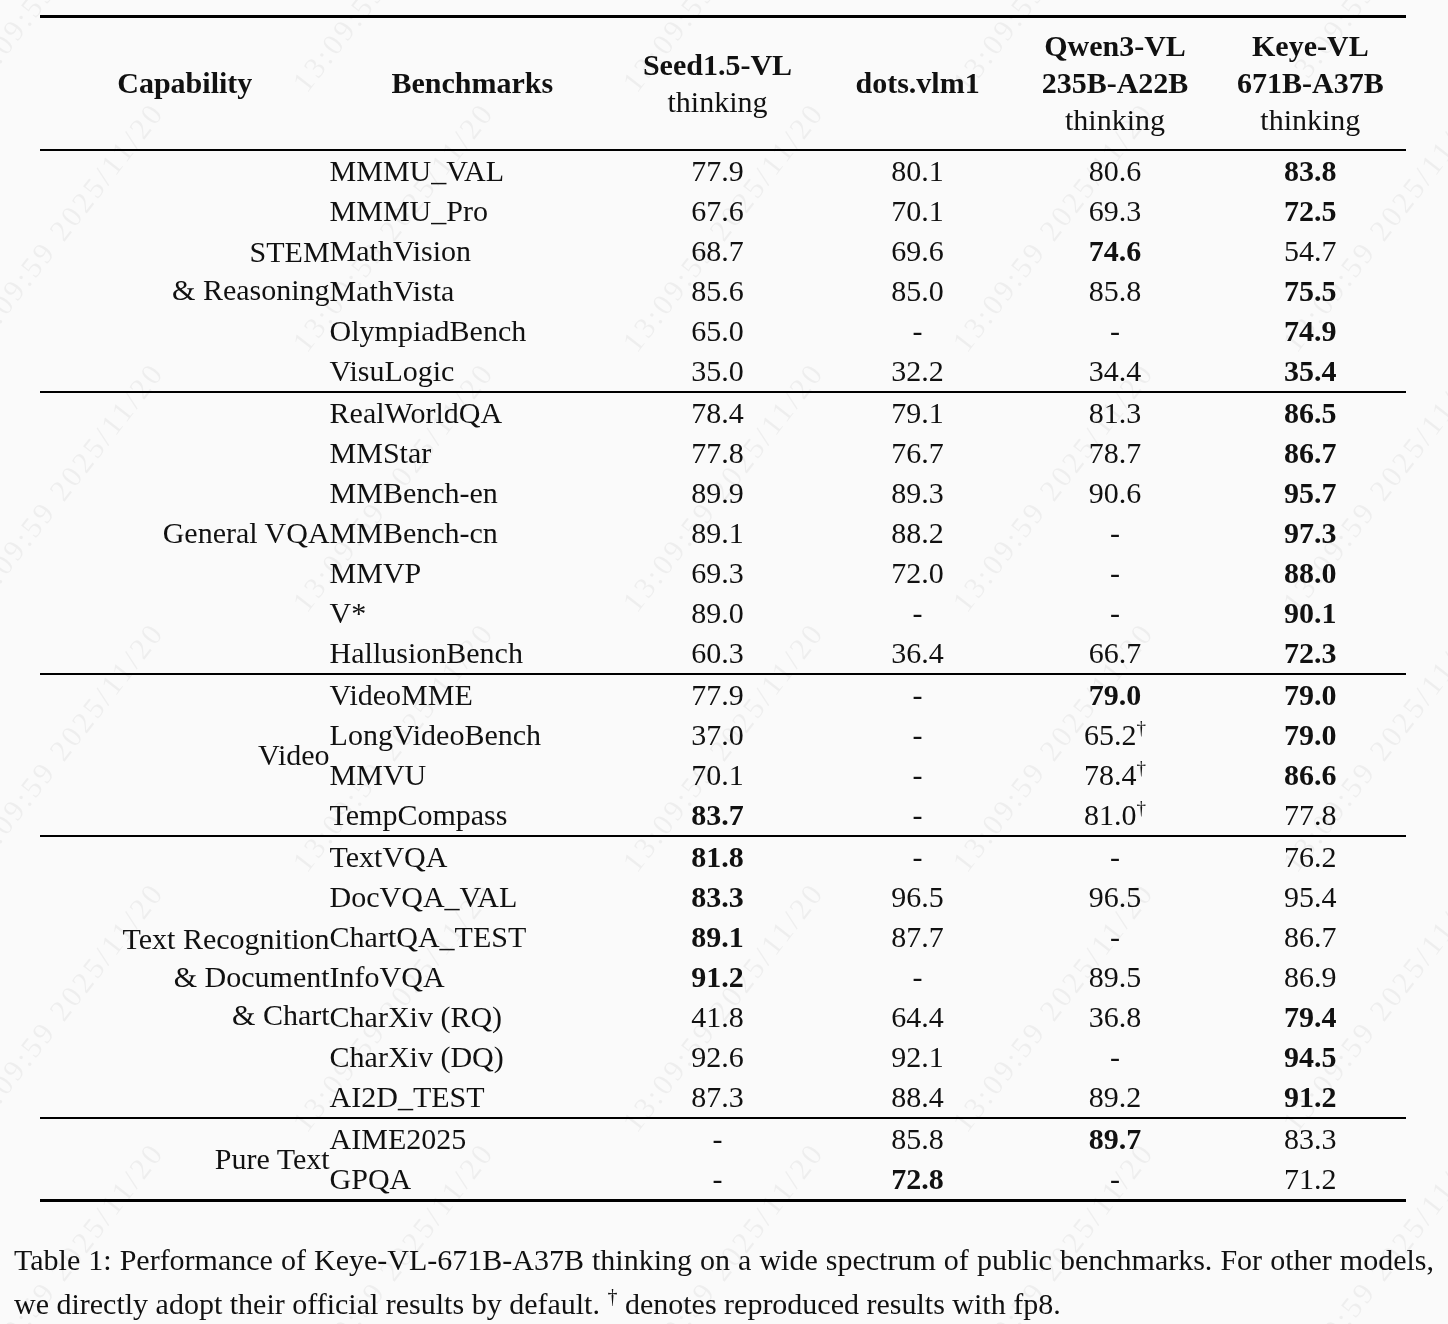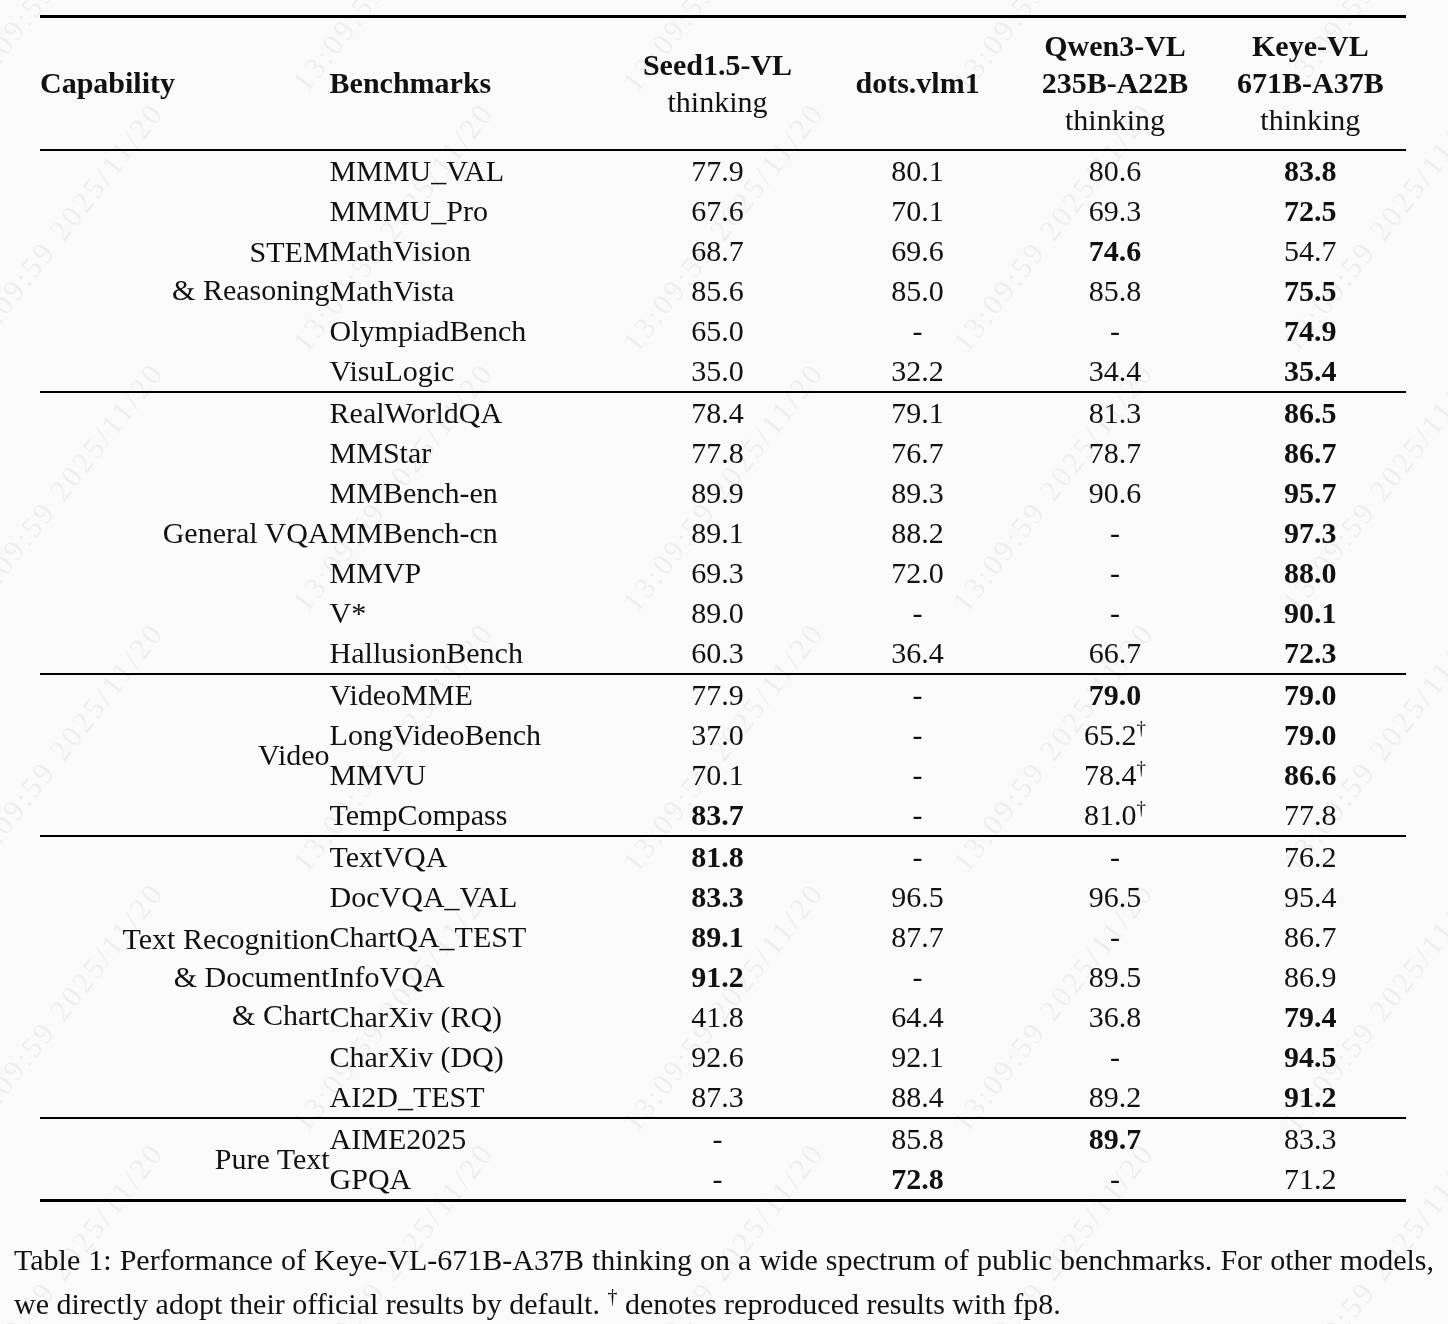--- a/index.html
+++ b/index.html
@@ -48,21 +48,21 @@
   col.c-m1    { width: 14.3%; }
   col.c-m2    { width: 14.6%; }
   col.c-m3    { width: 14.0%; }
 
   thead th {
     padding: 9px 0 11px 0;
     vertical-align: middle;
     font-size: 30px;
     font-weight: bold;
   }
-  th.h-left { text-align: left; }
+  th.h-left { text-align: center; }
   th.h-center { text-align: center; }
   .model-line {
     font-weight: bold;
     line-height: 37px;
     text-align: center;
   }
   .model-sub {
     font-weight: normal;
     line-height: 37px;
     text-align: center;

